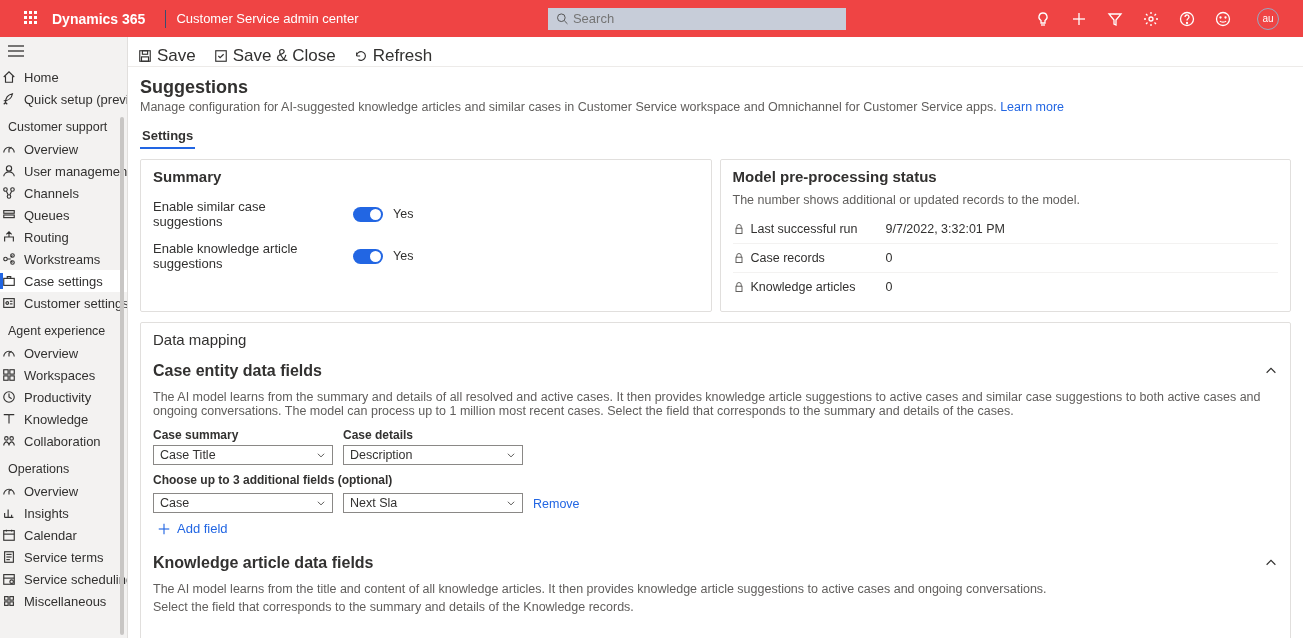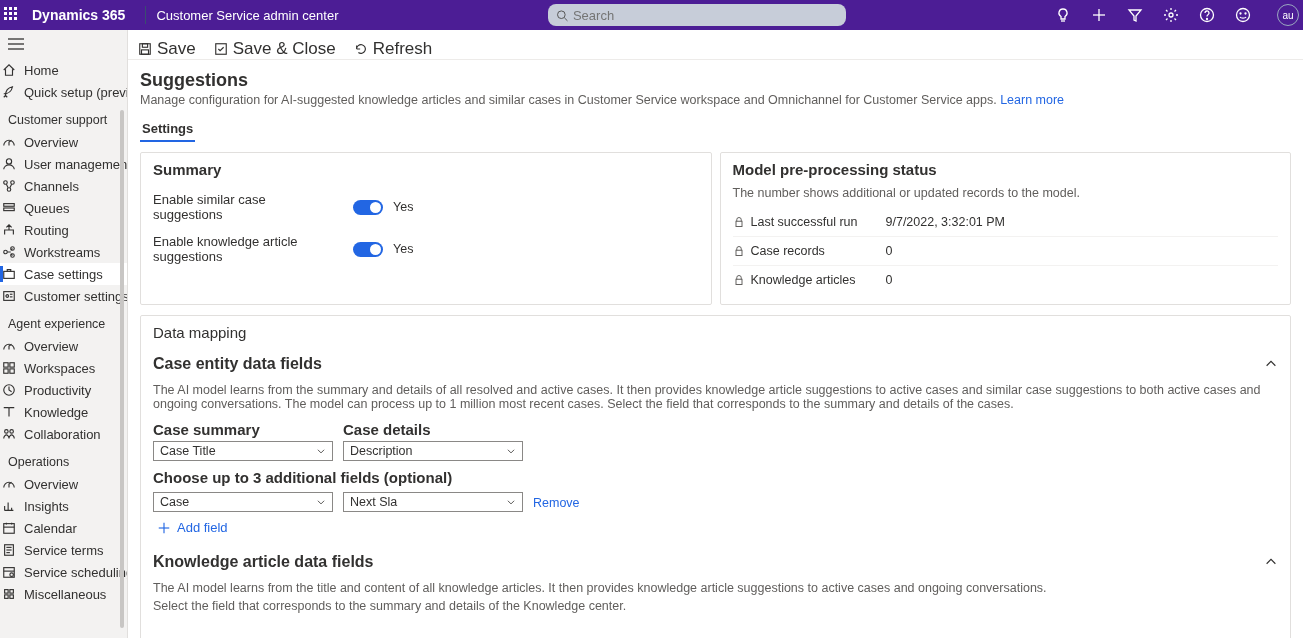--- a/index.html
+++ b/index.html
@@ -1,25 +1,25 @@
 <!DOCTYPE html>
 <html><head>
 <meta charset="utf-8">
 <style>
   * { box-sizing: border-box; margin: 0; padding: 0; font-family: "Segoe UI", sans-serif; }
   body { width: 1303px; height: 638px; overflow: hidden; font-size: 13px; color: #323130; background: #fff; }
 
   
-  .topbar { height: 30px; background: #4c1d95; color: #fff; display: flex; align-items: center; padding: 0 4px; }
+  .topbar { height: 37px; background: #ef4444; color: #fff; display: flex; align-items: center; padding: 0 24px; }
   .waffle { width: 16px; height: 16px; display: grid; grid-template-columns: repeat(3,3px); grid-auto-rows: 3px; gap: 2px; margin-right: 12px; }
   .waffle span { background: #fff; }
   .brand { font-weight: 600; font-size: 14px; margin-right: 10px; }
   .vdiv { width: 1px; height: 18px; background: #3a4d70; margin: 0 10px; }
   .appname { font-size: 13px; }
-  .topsearch { margin-left: auto; margin-right: auto; width: 298px; height: 22px; background: #c7cdd9; border-radius: 8px; display: flex; align-items: center; padding: 0 8px; color: #555; }
+  .topsearch { margin-left: auto; margin-right: auto; width: 298px; height: 22px; background: #c7cdd9; border-radius: 0; display: flex; align-items: center; padding: 0 8px; color: #555; }
   .topsearch svg { width: 13px; height: 13px; margin-right: 5px; }
   .topsearch input { border: none; background: transparent; outline: none; font-size: 13px; width: 100%; color: #333; }
   .topicons { display: flex; align-items: center; gap: 20px; }
   .topicons .ic { width: 16px; height: 16px; display: flex; align-items: center; justify-content: center; }
   .avatar { width: 22px; height: 22px; border-radius: 50%; border: 1px solid #9aa7c0; display: flex; align-items: center; justify-content: center; font-size: 10px; margin-left: 6px; }
 
   
   .layout { display: flex; height: calc(100% - 30px); }
 
   
@@ -68,21 +68,21 @@
   .statusrow .lbl { width: 135px; }
   .statusrow .val { color: #323130; }
 
   .mapping { border: 1px solid #e1dfdd; border-radius: 2px; padding: 8px 12px 16px; }
   .sectionhead { font-size: 15px; margin-bottom: 8px; }
   .subhead { font-size: 16px; font-weight: 600; padding: 6px 0; display: flex; justify-content: space-between; align-items: center; cursor:pointer; }
   .subhead .chev { width: 14px; height: 14px; }
   .helptext { font-size: 12.5px; color: #605e5c; margin: 4px 0 10px 0; }
   .fieldrow { display: flex; gap: 10px; align-items: flex-end; margin-bottom: 8px; }
   .fld { display: flex; flex-direction: column; gap: 3px; }
-  .fld label { font-size: 15px; font-weight: 600; }
+  .fld label { font-size: 12px; font-weight: 600; }
   .select { width: 180px; height: 20px; border: 1px solid #8a8886; background: #fff; display: flex; align-items: center; justify-content: space-between; padding: 0 6px; font-size: 12.5px; cursor:pointer; }
   .select .chev { width: 10px; height: 10px; }
   .linkbtn { color: #2266E3; font-size: 12.5px; cursor: pointer; padding-bottom:2px; }
   .addfield { display: flex; align-items: center; gap: 6px; color: #2266E3; font-size: 13px; cursor: pointer; margin-top: 6px; margin-left: 4px; }
   .plus { width: 14px; height: 14px; }
 
   svg { stroke: currentColor; fill: none; stroke-width: 1.3; }
 </style>
 </head>
 <body>
@@ -509,18 +509,18 @@
           <span>Add field</span>
         </div>
 
         <div class="subhead" style="margin-top:12px;">
           <span>Knowledge article data fields</span>
           <svg class="chev" viewBox="0 0 16 16">
               <path d="M3 10l5-5 5 5"></path>
             </svg>
         </div>
         <div class="helptext">The AI model learns from the title and content of all knowledge articles. It then provides knowledge article suggestions to active cases and ongoing conversations.</div>
-        <div class="helptext" style="margin-top:-6px;">Select the field that corresponds to the summary and details of the Knowledge center.</div>
+        <div class="helptext" style="margin-top:-6px;">Select the field that corresponds to the summary and details of the Knowledge records.</div>
 
       </div>
     </div>
   </div>
 </div>
 
 </body></html>

